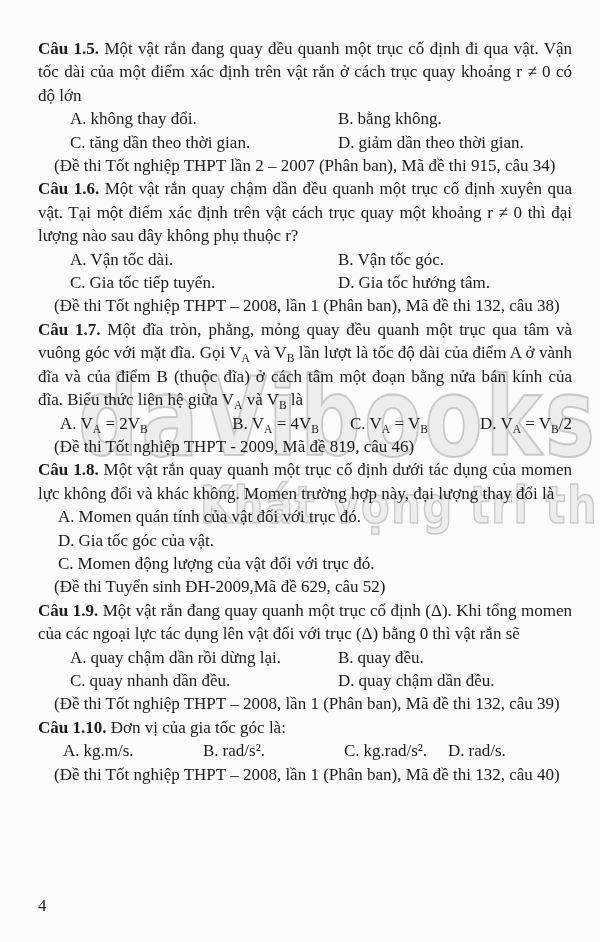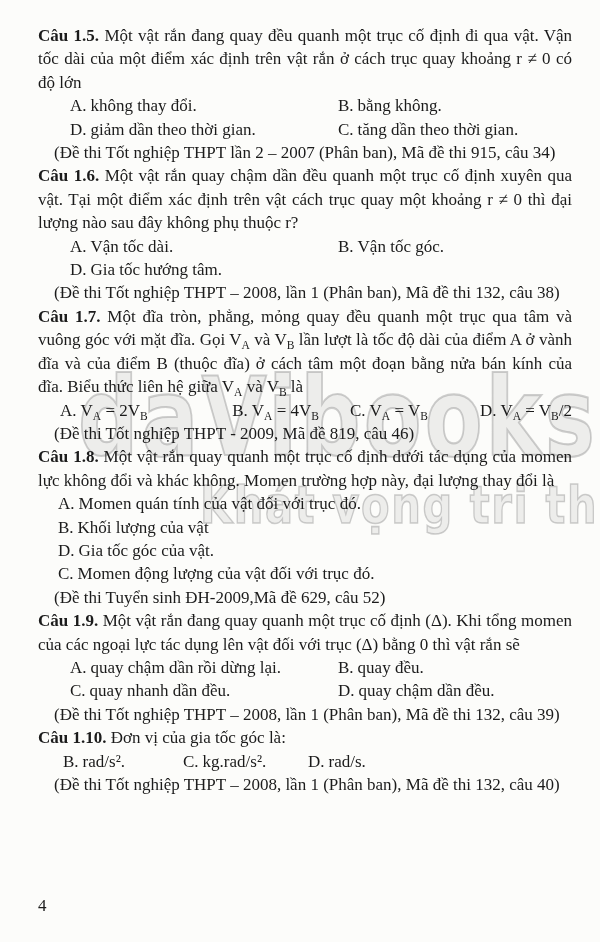--- a/index.html
+++ b/index.html
@@ -4,36 +4,36 @@
 <style>
   * { margin:0; padding:0; box-sizing:border-box; }
   html,body { background:#e8e8e8; }
   .page {
     position:relative; width:600px; height:942px;
     background:#fcfcfa; overflow:hidden;
     color:#1b1b1b;
     font-family:"Liberation Serif", serif;
     font-size:17px; line-height:23.4px;
   }
-  .content { position:absolute; left:38px; top:24px; width:534px; z-index:1; }
+  .content { position:absolute; left:38px; top:37px; width:534px; z-index:1; }
   .qbody { text-align:justify; }
   .qlabel { font-weight:bold; }
   .bold { font-weight:normal; }
   sub { font-size:11.5px; line-height:0; vertical-align:-4px; }
   .opts2 { display:grid; grid-template-columns:268px auto; margin-left:32px; }
   .opts-list { margin-left:20px; }
   .optrow { display:flex; margin-left:22px; white-space:nowrap; }
   .optrow .c1 { width:147px; }
   .optrow .c2 { width:126px;text-align:right; }
   .optrow .c3 { width:137px;margin-left:31px; }
   .optrow .c4 { flex:1; }
   .optrow10 { display:flex; margin-left:25px; white-space:nowrap; }
   .optrow10 .c1 { width:140px; }
   .optrow10 .c2 { width:120px; }
-  .optrow10 .c3 { width:125px; }
+  .optrow10 .c3 { width:125px;text-align:center; }
   .optrow10 .c4 { flex:1; }
   .okey { margin-right:4px; }
   .cite { text-align:justify; text-indent:16px; }
   .pagenum { position:absolute; left:38px; top:894px; z-index:1; }
   .wm { position:absolute; z-index:0; font-family:"DejaVu Sans", sans-serif;
         font-weight:bold; white-space:nowrap; transform-origin:left top;
         color:rgba(160,160,160,0.16); -webkit-text-stroke:2.2px rgba(140,140,140,0.42); }
   .wm1 { left:78px; top:406px; font-size:108px; letter-spacing:4px; transform:scaleX(0.78); }
   .wm2 { left:200px; top:494px; font-size:52px; letter-spacing:2px; transform:scaleX(0.80);
          -webkit-text-stroke-width:1.6px; }
@@ -46,72 +46,73 @@
   <div class="wm wm1">daVibooks</div>
   <div class="wm wm2">Khát vọng tri thức</div>
 
   <div class="content">
 
     <div class="question">
       <p class="qbody"><b class="qlabel">Câu 1.5.</b> <span>Một vật rắn đang quay đều quanh một trục cố định đi qua vật. Vận tốc dài của một điểm xác định trên vật rắn ở cách trục quay khoảng r ≠ 0 có độ lớn</span></p>
       <div class="opts2">
         <div class="opt"><span class="okey">A.</span><span>không thay đổi.</span></div>
         <div class="opt"><span class="okey">B.</span><span>bằng không.</span></div>
+        <div class="opt"><span class="okey">C.</span><span>tăng dần theo thời gian.</span></div>
         <div class="opt"><span class="okey">D.</span><span>giảm dần theo thời gian.</span></div>
-        <div class="opt"><span class="okey">C.</span><span>tăng dần theo thời gian.</span></div>
       </div>
       <p class="cite">(Đề thi Tốt nghiệp THPT lần 2 – 2007 (Phân ban), Mã đề thi 915, câu 34)</p>
     </div>
 
     <div class="question">
       <p class="qbody"><b class="qlabel">Câu 1.6.</b> <span>Một vật rắn quay chậm dần đều quanh một trục cố định xuyên qua vật. Tại một điểm xác định trên vật cách trục quay một khoảng r ≠ 0 thì đại lượng nào sau đây </span><b class="bold">không</b><span> phụ thuộc r?</span></p>
       <div class="opts2">
         <div class="opt"><span class="okey">A.</span><span>Vận tốc dài.</span></div>
         <div class="opt"><span class="okey">B.</span><span>Vận tốc góc.</span></div>
+        <div class="opt"><span class="okey">C.</span><span>Gia tốc tiếp tuyến.</span></div>
         <div class="opt"><span class="okey">D.</span><span>Gia tốc hướng tâm.</span></div>
       </div>
       <p class="cite">(Đề thi Tốt nghiệp THPT – 2008, lần 1 (Phân ban), Mã đề thi 132, câu 38)</p>
     </div>
 
     <div class="question">
       <p class="qbody"><b class="qlabel">Câu 1.7.</b> <span>Một đĩa tròn, phẳng, mỏng quay đều quanh một trục qua tâm và vuông góc với mặt đĩa. Gọi V</span><sub>A</sub><span> và V</span><sub>B</sub><span> lần lượt là tốc độ dài của điểm A ở vành đĩa và của điểm B (thuộc đĩa) ở cách tâm một đoạn bằng nửa bán kính của đĩa. Biểu thức liên hệ giữa V</span><sub>A</sub><span> và V</span><sub>B</sub><span> là</span></p>
       <div class="optrow">
         <span class="c1"><span class="okey">A.</span><span>V</span><sub>A</sub><span> = 2V</span><sub>B</sub><span></span></span>
         <span class="c2"><span class="okey">B.</span><span>V</span><sub>A</sub><span> = 4V</span><sub>B</sub><span></span></span>
         <span class="c3"><span class="okey">C.</span><span>V</span><sub>A</sub><span> = V</span><sub>B</sub><span></span></span>
         <span class="c4"><span class="okey">D.</span><span>V</span><sub>A</sub><span> = V</span><sub>B</sub><span>/2</span></span>
       </div>
       <p class="cite">(Đề thi Tốt nghiệp THPT - 2009, Mã đề 819, câu 46)</p>
     </div>
 
     <div class="question">
       <p class="qbody"><b class="qlabel">Câu 1.8.</b> <span>Một vật rắn quay quanh một trục cố định dưới tác dụng của momen lực không đổi và khác không. Momen trường hợp này, đại lượng thay đổi là</span></p>
       <div class="opts-list">
         <div class="opt"><span class="okey">A.</span><span>Momen quán tính của vật đối với trục đó.</span></div>
-        <div class="opt"><span class="okey">B.</span><span>Khối lượng của vật</span></div>
         <div class="opt"><span class="okey">D.</span><span>Gia tốc góc của vật.</span></div>
         <div class="opt"><span class="okey">C.</span><span>Momen động lượng của vật đối với trục đó.</span></div>
       </div>
       <p class="cite">(Đề thi Tuyển sinh ĐH-2009,Mã đề 629, câu 52)</p>
     </div>
 
     <div class="question">
       <p class="qbody"><b class="qlabel">Câu 1.9.</b> <span>Một vật rắn đang quay quanh một trục cố định (Δ). Khi tổng momen của các ngoại lực tác dụng lên vật đối với trục (Δ) bằng 0 thì vật rắn sẽ</span></p>
       <div class="opts2">
         <div class="opt"><span class="okey">A.</span><span>quay chậm dần rồi dừng lại.</span></div>
         <div class="opt"><span class="okey">B.</span><span>quay đều.</span></div>
         <div class="opt"><span class="okey">C.</span><span>quay nhanh dần đều.</span></div>
         <div class="opt"><span class="okey">D.</span><span>quay chậm dần đều.</span></div>
       </div>
       <p class="cite">(Đề thi Tốt nghiệp THPT – 2008, lần 1 (Phân ban), Mã đề thi 132, câu 39)</p>
     </div>
 
     <div class="question">
       <p class="qbody"><b class="qlabel">Câu 1.10.</b> <span>Đơn vị của gia tốc góc là:</span></p>
       <div class="optrow10">
+        <span class="c1"><span class="okey">A.</span><span>kg.m/s.</span></span>
         <span class="c2"><span class="okey">B.</span><span>rad/s².</span></span>
         <span class="c3"><span class="okey">C.</span><span>kg.rad/s².</span></span>
         <span class="c4"><span class="okey">D.</span><span>rad/s.</span></span>
       </div>
       <p class="cite">(Đề thi Tốt nghiệp THPT – 2008, lần 1 (Phân ban), Mã đề thi 132, câu 40)</p>
     </div>
 
   </div>
 
   <div class="pagenum">4</div>

